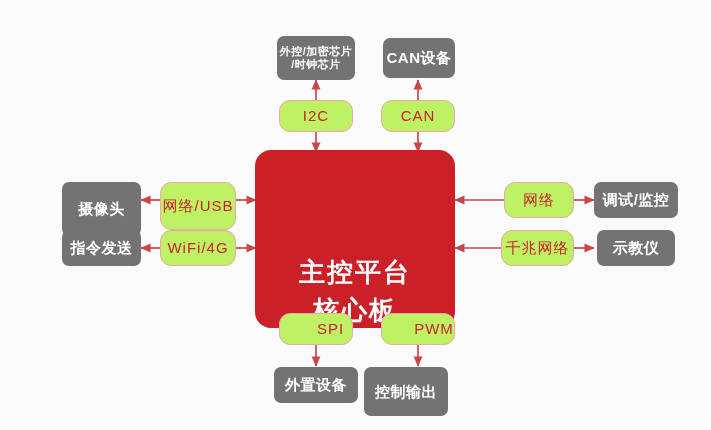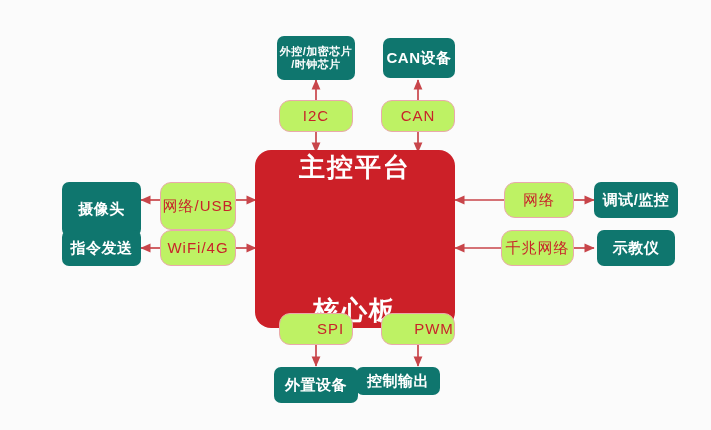--- a/index.html
+++ b/index.html
@@ -32,21 +32,21 @@
     display: flex;
     align-items: center;
     justify-content: center;
     text-align: center;
     line-height: 1.18;
     z-index: 3;
   }
 
   
   .node.filled {
-    background: #0f766e;
+    background: #737373;
     color: #ffffff;
     border-radius: 7px;
     font-weight: bold;
     letter-spacing: .5px;
     align-items: center;
   }
 
   
   .node.outlined {
     background: #bef264;
@@ -61,21 +61,21 @@
     position: absolute;
     left: 255px;
     top: 150px;
     width: 200px;
     height: 178px;
     background: #cc2028;
     border-radius: 16px;
     display: flex;
     flex-direction: column;
     align-items: center;
-    justify-content: space-between;
+    justify-content: flex-end;
     color: #ffffff;
     z-index: 3;
   }
   #core .core-line {
     display: block;
     text-align: center;
     white-space: nowrap;
   }
   #core .l1 { font-size: 26px; font-weight: bold; letter-spacing: 2px; }
   #core .l2 { font-size: 20px; font-weight: bold; letter-spacing: .5px; margin-top: 4px; }
@@ -183,17 +183,17 @@
   </div>
 
   <div class="node outlined lat" style="left:381px; top:313px; width:74px; height:32px;padding-left:32px;">
     <span>PWM</span>
   </div>
 
   <div class="node filled cn" style="left:274px; top:367px; width:84px; height:36px;">
     <span>外置设备</span>
   </div>
 
-  <div class="node filled cn" style="left:356px; top:367px; width:84px; height:28px;">
+  <div class="node filled cn" style="left:364px; top:367px; width:84px; height:49px;">
     <span>控制输出</span>
   </div>
 
 </div>
 
 </body></html>

